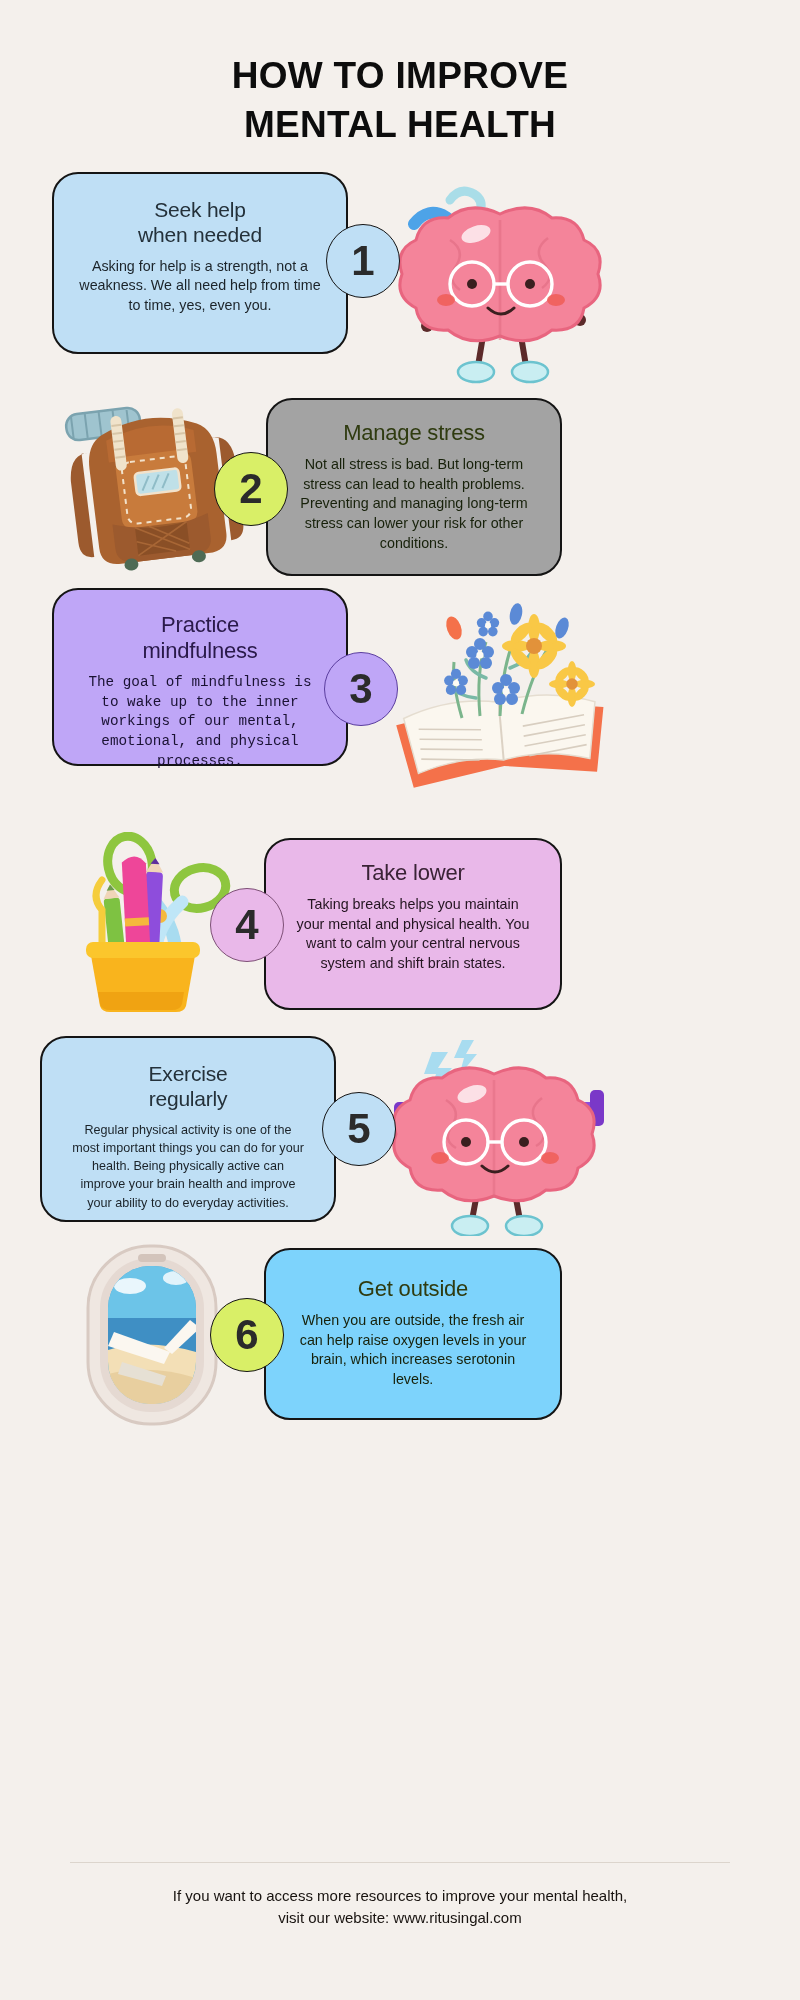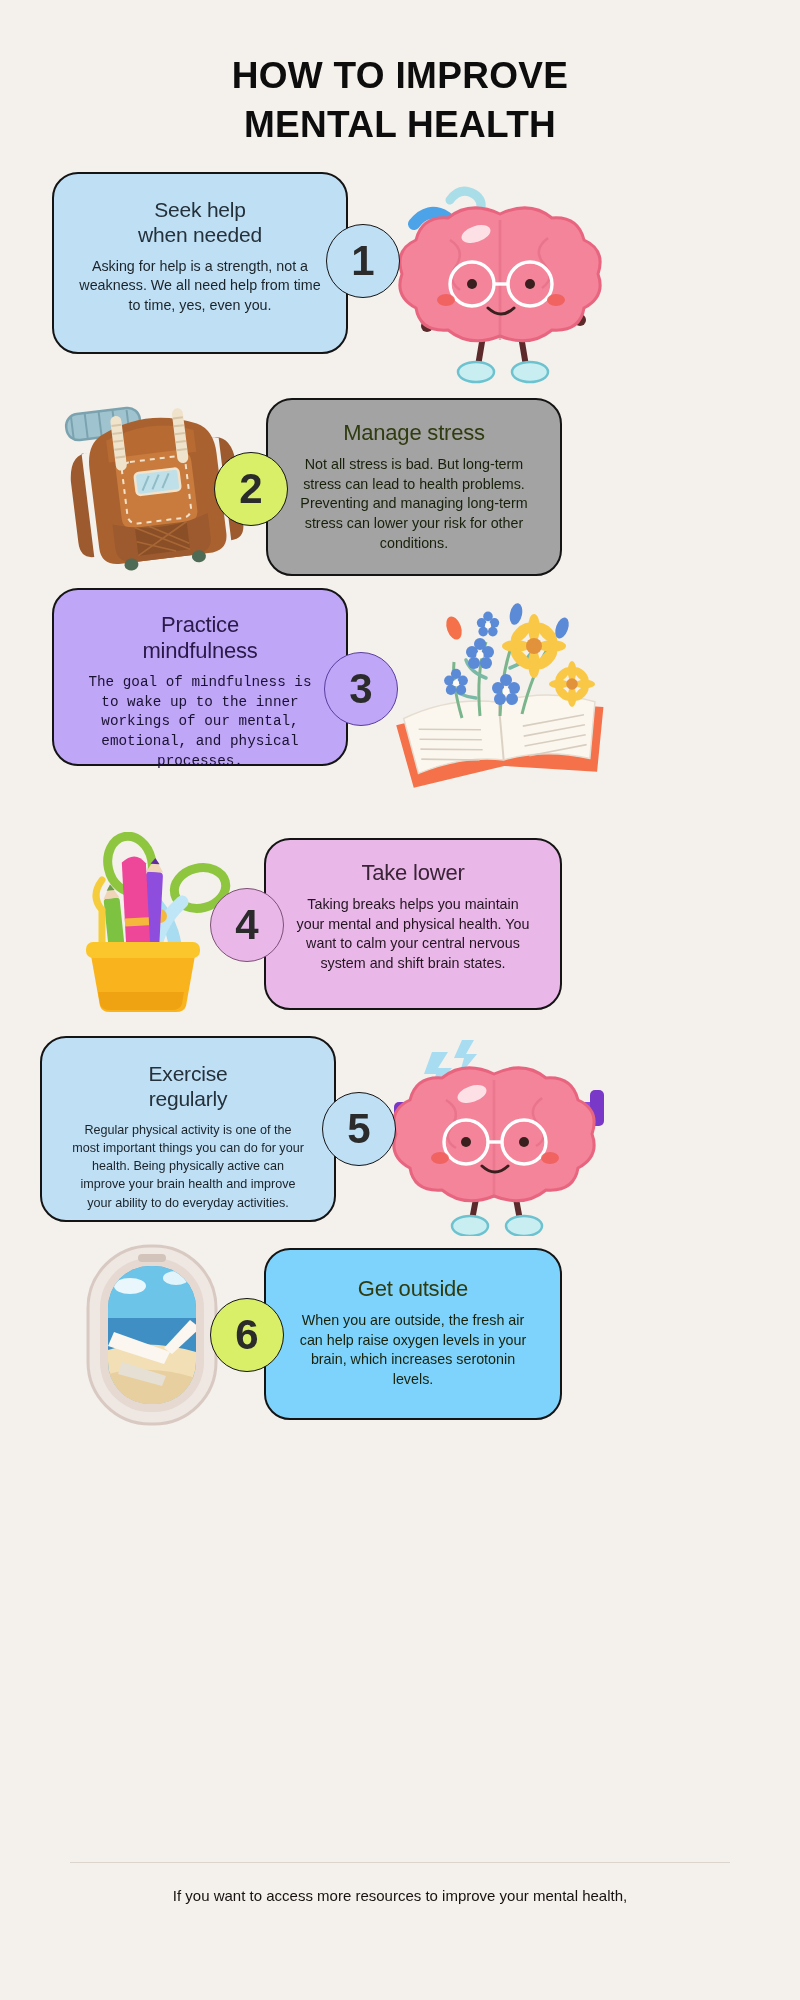--- a/index.html
+++ b/index.html
@@ -400,15 +400,16 @@
         <path d="M96 106 l26 -28 l10 8 l-28 26 z" fill="#fbf7f0"></path>
         <path d="M54 120 l44 14 l-4 10 l-44 -12 z" fill="#e6e0d4"></path>
       </g>
       <rect x="70" y="12" width="28" height="8" rx="4" fill="#d3c4bb"></rect>
     </svg>
   </div>
 
   <div class="divider"></div>
   <div class="footer">
     <span class="fl">If you want to access more resources to improve your mental health,</span>
+    <span class="fl">visit our website: www.ritusingal.com</span>
   </div>
 
 </div>
 
 </body></html>

